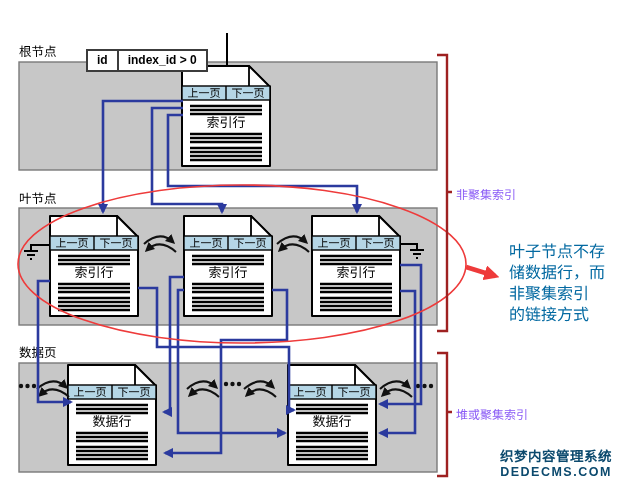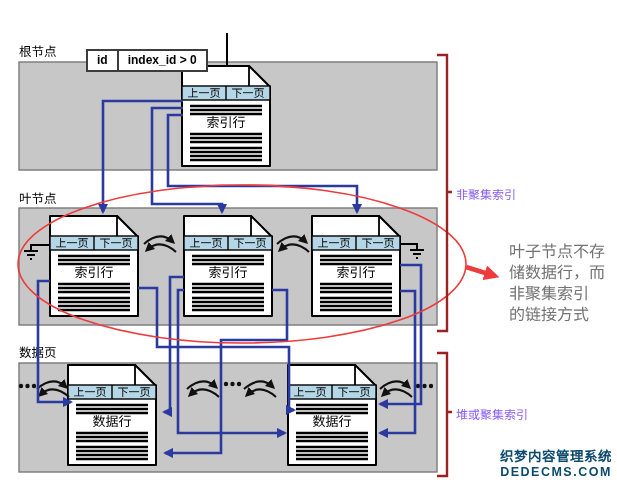--- a/index.html
+++ b/index.html
@@ -198,21 +198,21 @@
 </svg>
 
   <div class="map-table">
     <div class="map-cell">id</div>
     <div class="map-cell">index_id &gt; 0</div>
   </div>
 
   <div class="bracket-label" style="left:456px;top:185px;">非聚集索引</div>
   <div class="bracket-label" style="left:456px;top:405px;">堆或聚集索引</div>
 
-  <div class="annotation" style="color:#737373;">
+  <div class="annotation" style="color:#0369a1;">
     <div>叶子节点不存</div>
     <div>储数据行，而</div>
     <div>非聚集索引</div>
     <div>的链接方式</div>
   </div>
 
   <div class="watermark">
     <div class="wm1">织梦内容管理系统</div>
     <div class="wm2">DEDECMS.COM</div>
   </div>

